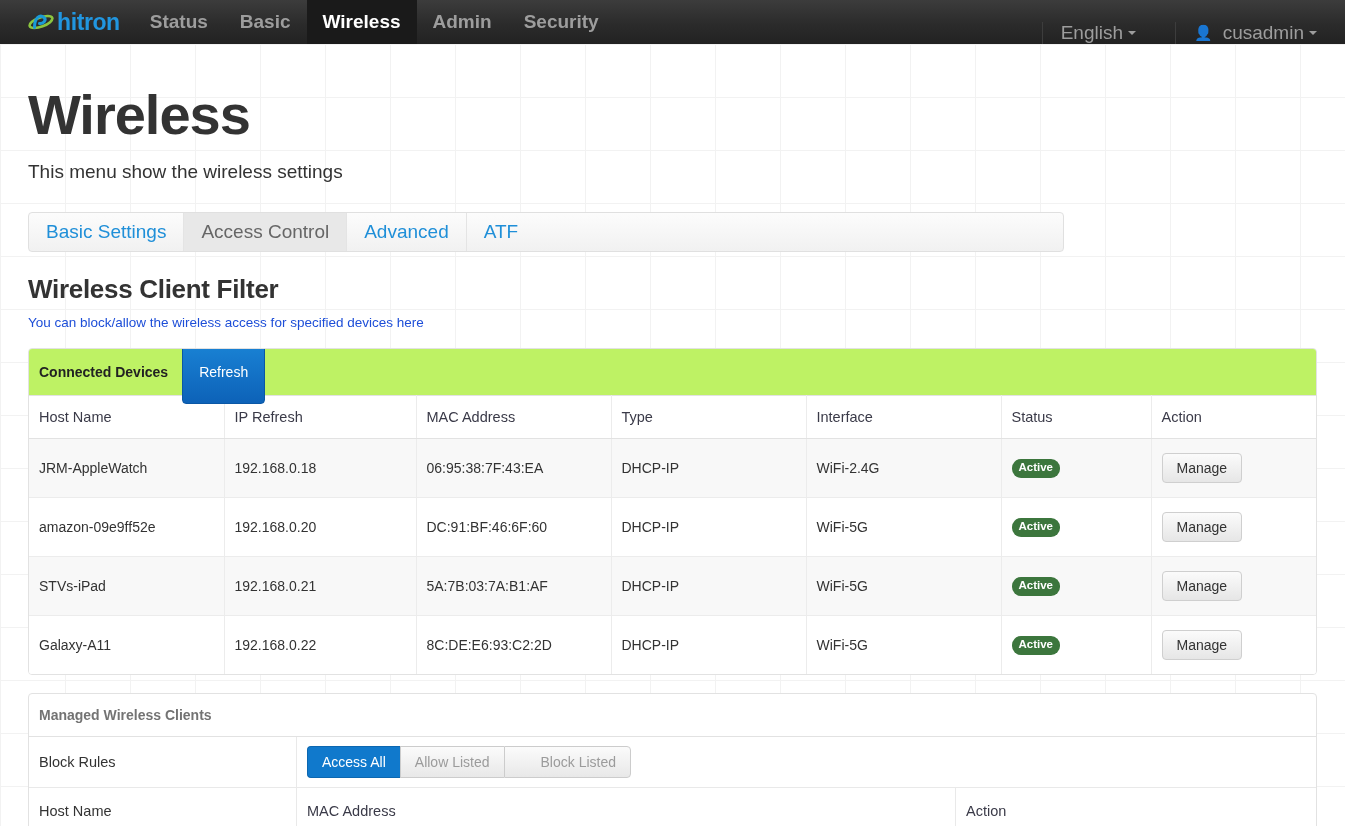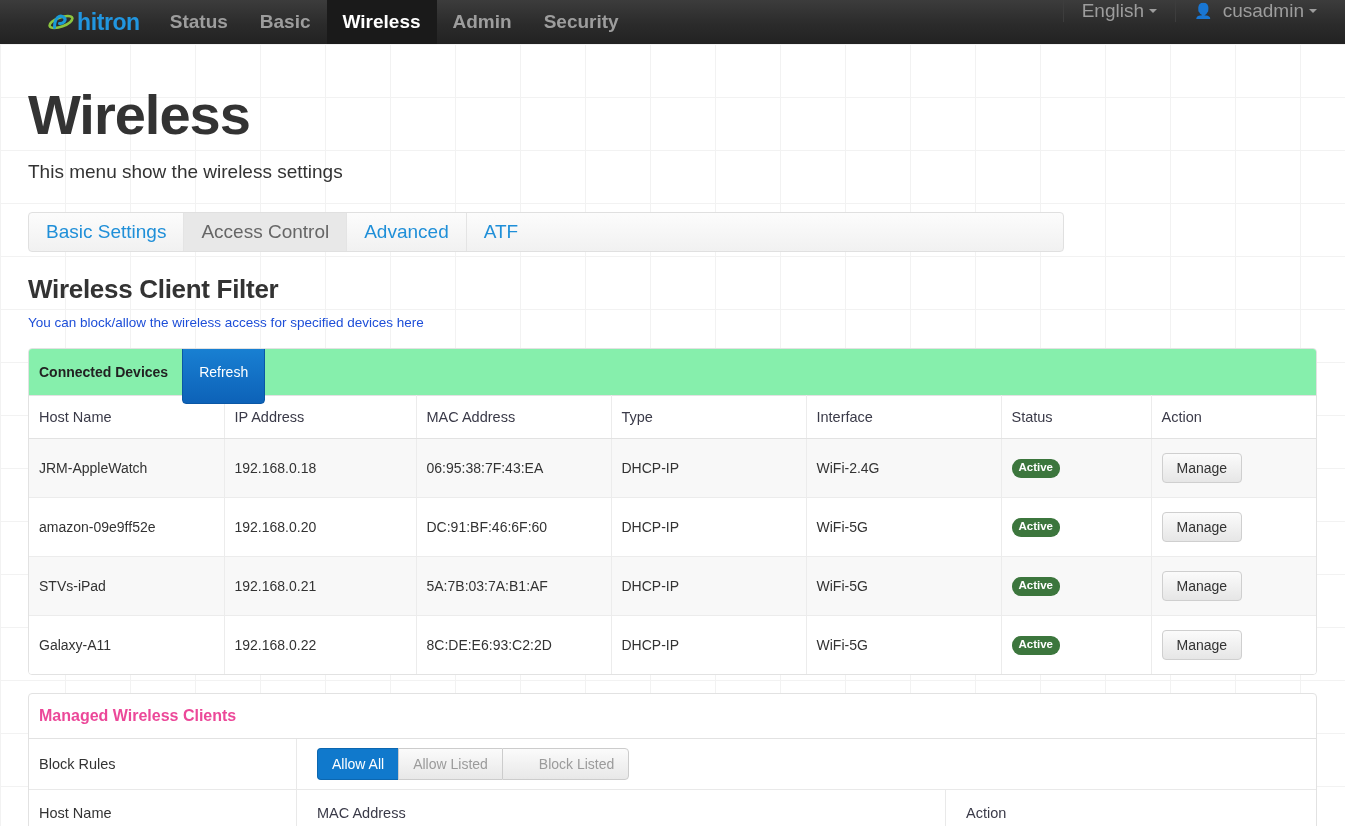--- a/index.html
+++ b/index.html
@@ -26,21 +26,20 @@
 
   
   .navbar {
     position: relative;
     height: 44px;
     width: 100%;
     background: linear-gradient(to bottom, #3c3c3c 0%, #2b2b2b 55%, #222222 100%);
     display: flex;
     align-items: stretch;
     z-index: 5;
-    padding-left: 20px;
   }
   .brand {
     display: flex;
     align-items: center;
     padding: 0 14px 0 28px;
     text-decoration: none;
   }
   .brand-mark { width: 26px; height: 22px; margin-right: 3px; }
   .brand-text {
     font-size: 23px;
@@ -57,21 +56,21 @@
     font-weight: bold;
     color: #9d9d9d;
     cursor: pointer;
     text-decoration: none;
     white-space: nowrap;
   }
   .nav-item.active {
     color: #ffffff;
     background: #1a1a1a;
   }
-  .nav-right { margin-left: auto; display: flex; align-items: flex-start; }
+  .nav-right { margin-left: auto; display: flex; align-items: flex-end; gap: 21px; }
   .nav-lang, .nav-user {
     display: flex; align-items: center;
     padding: 0 18px;
     font-size: 19px;
     color: #9d9d9d;
     cursor: pointer;
     white-space: nowrap;
   }
   .nav-lang { border-left: 1px solid #3d3d3d; }
   .nav-user { border-left: 1px solid #3d3d3d; padding-right: 28px; }
@@ -154,21 +153,21 @@
     border-radius: 4px;
     background: #ffffff;
     width: 1289px;
     overflow: hidden;
   }
   .panel-head {
     height: 46px;
     display: flex;
     align-items: center;
     padding: 0 10px;
-    background: #86efac;
+    background: #bef264;
   }
   .panel-head-title {
     font-size: 14px;
     font-weight: bold;
     color: #222222;
     margin-right: 14px;
   }
 
   
   .btn {
@@ -240,31 +239,30 @@
     font-size: 11.5px;
     font-weight: bold;
     padding: 3px 7px 4px 7px;
     border-radius: 9px;
     line-height: 1;
   }
 
   
   .mw-head {
     padding: 13px 10px;
-    font-size: 16px;
-    font-weight: bold;
-    color: #ec4899;
+    font-size: 14px;
+    font-weight: bold;
+    color: #737373;
     border-bottom: 1px solid #e2e2e2;
   }
   .mw-row {
     display: flex;
     align-items: flex-start;
     border-bottom: 1px solid #e9e9e9;
     min-height: 47px;
-    gap: 10px;
   }
   .mw-row:last-child { border-bottom: none; }
   .mw-label {
     width: 268px;
     padding: 0 10px;
     font-size: 14.5px;
     color: #333333;
     flex: none;
     border-right: 1px solid #e9e9e9;
     align-self: stretch;
@@ -372,21 +370,21 @@
   <div class="panel">
     <div class="panel-head">
       <span class="panel-head-title">Connected Devices</span>
       <button class="btn btn-primary">Refresh</button>
     </div>
 
     <table class="grid">
       <thead>
         <tr>
           <th class="col-host">Host Name</th>
-          <th class="col-ip">IP Address</th>
+          <th class="col-ip">IP Refresh</th>
           <th class="col-mac">MAC Address</th>
           <th class="col-type">Type</th>
           <th class="col-iface">Interface</th>
           <th class="col-stat">Status</th>
           <th>Action</th>
         </tr>
       </thead>
       <tbody>
         <tr>
           <td>JRM-AppleWatch</td>
@@ -444,21 +442,21 @@
     </table>
   </div>
 
   <div class="panel">
     <div class="mw-head">Managed Wireless Clients</div>
 
     <div class="mw-row">
       <div class="mw-label">Block Rules</div>
       <div class="mw-body">
         <div class="btn-group">
-          <div class="gbtn active">Allow All</div>
+          <div class="gbtn active">Access All</div>
           <div class="gbtn">Allow Listed</div>
           <div class="gbtn">Block Listed</div>
         </div>
       </div>
     </div>
 
     <div class="mw-row">
       <div class="mw-label">Host Name</div>
       <div class="mw-mac-hdr">MAC Address</div>
       <div class="mw-action-hdr">Action</div>

